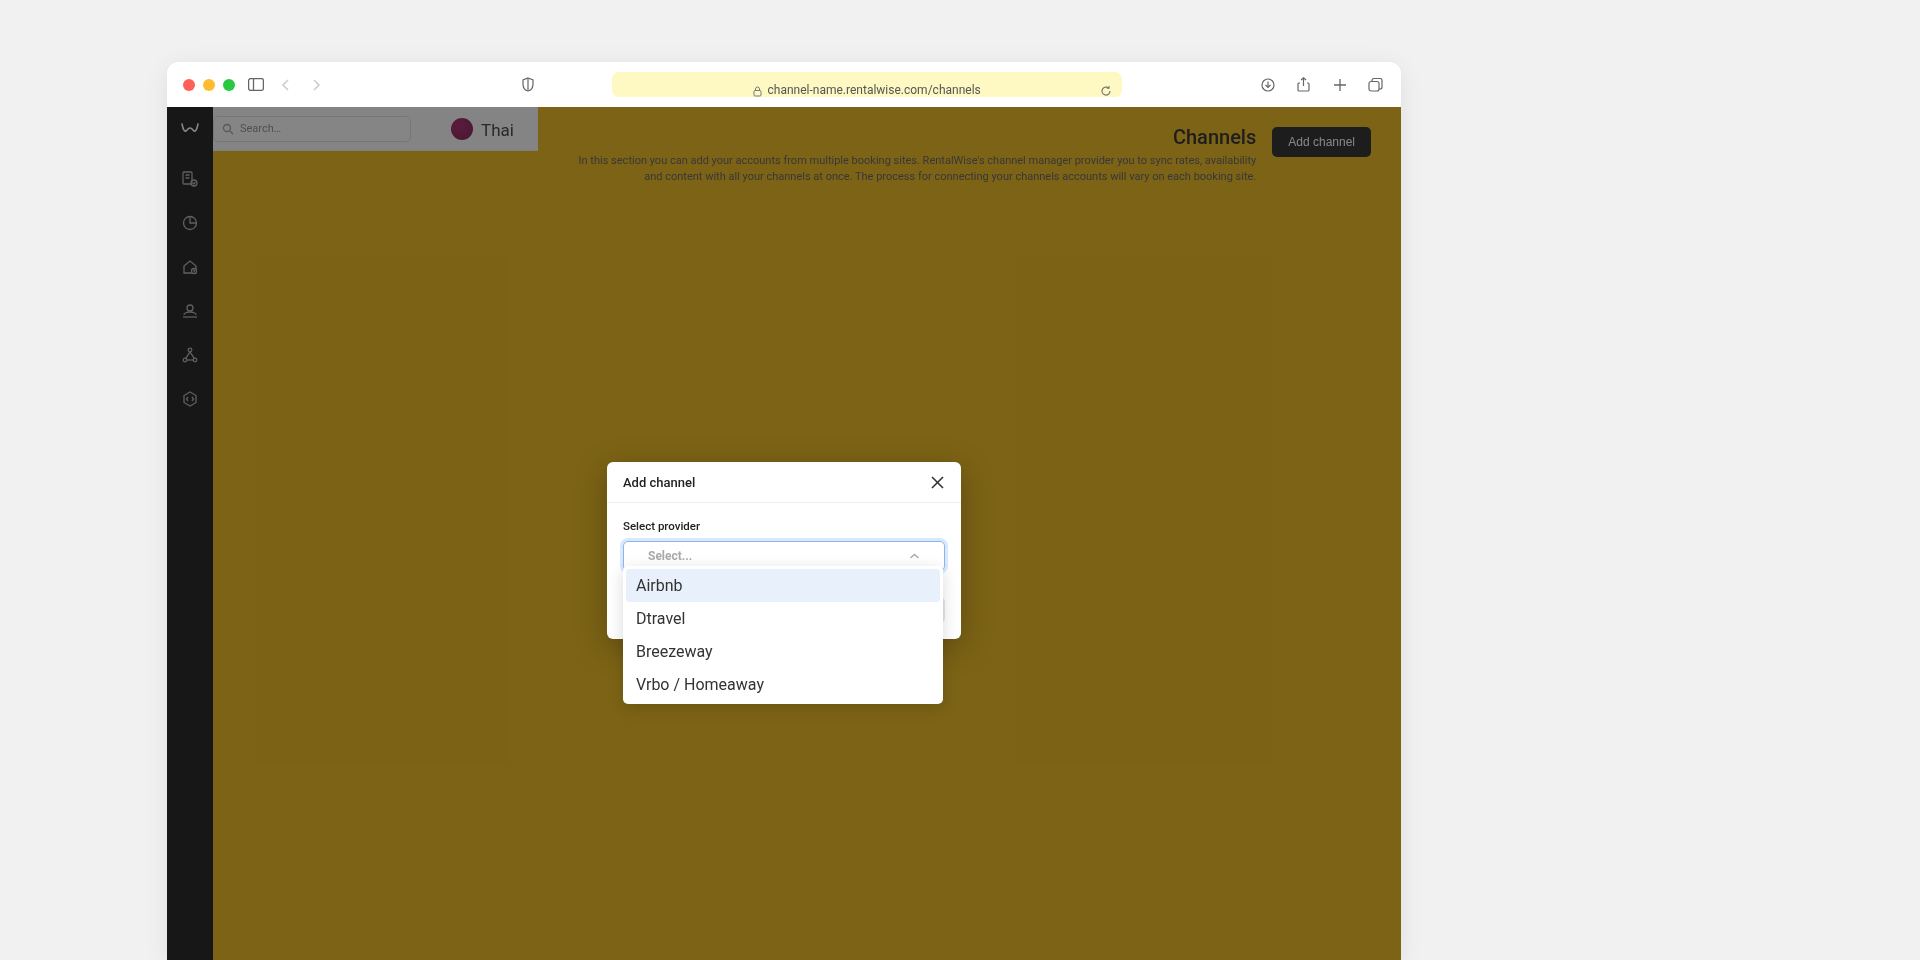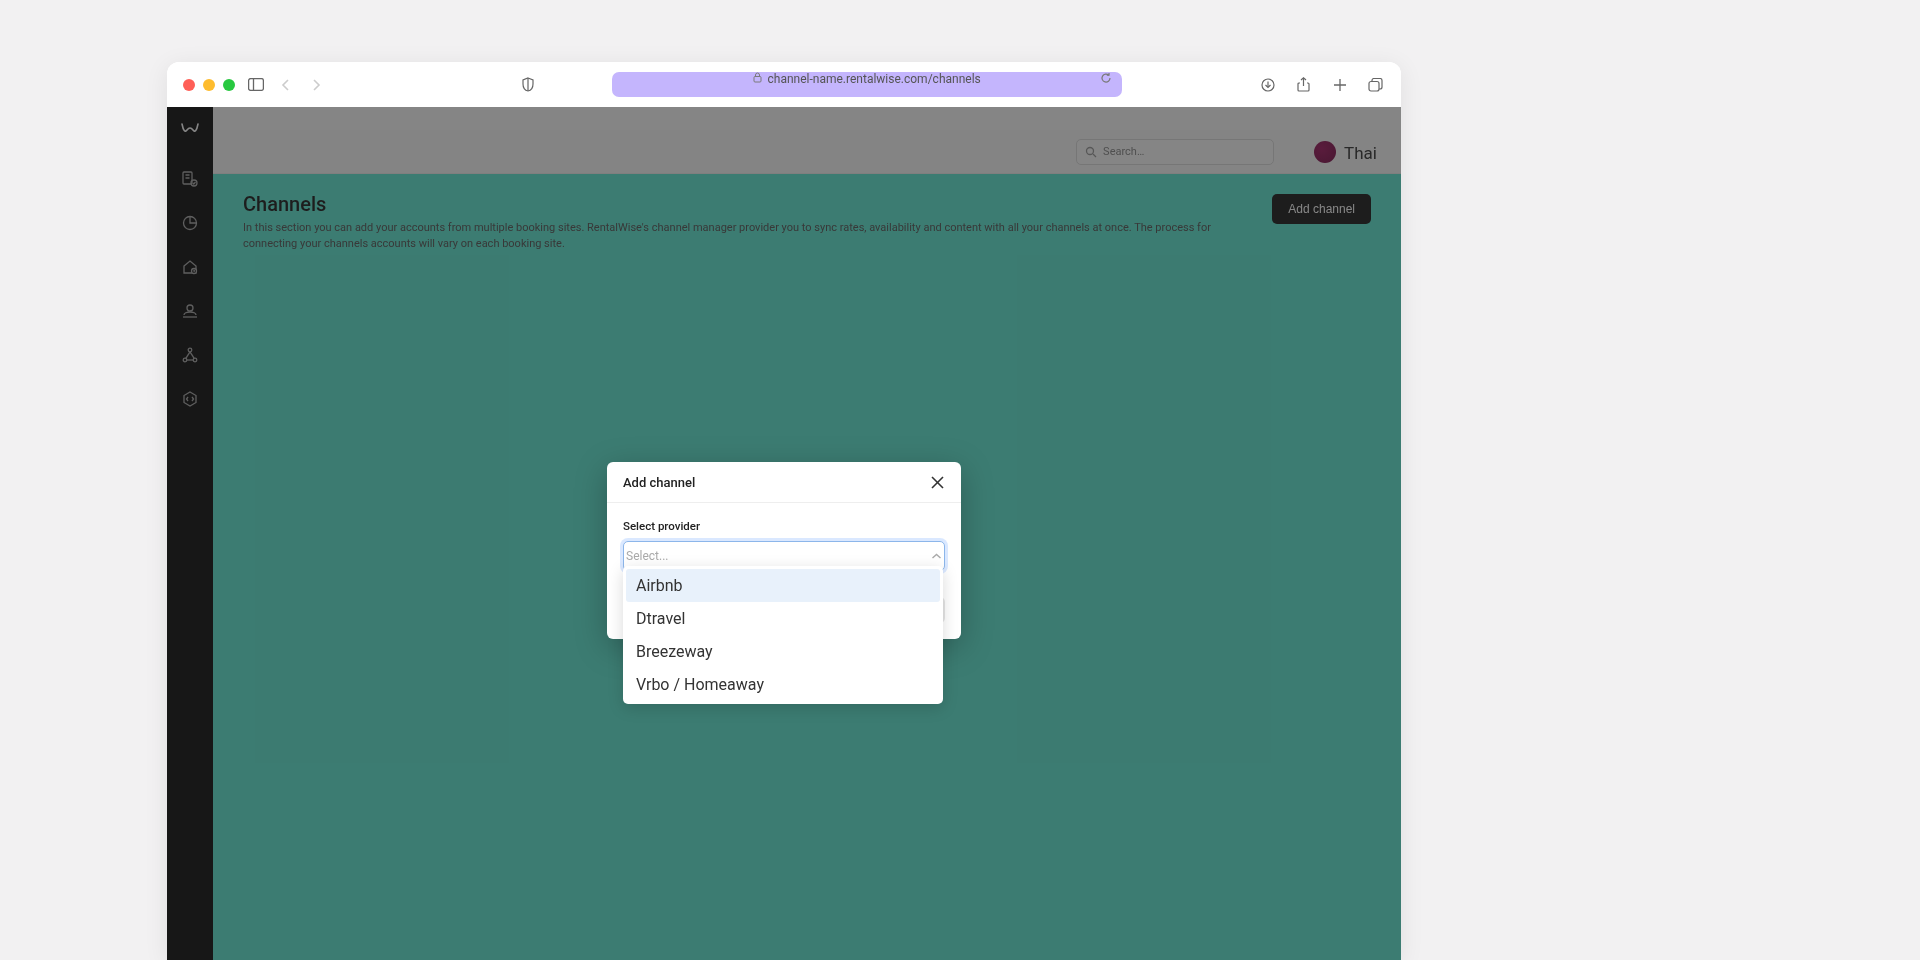--- a/index.html
+++ b/index.html
@@ -34,24 +34,24 @@
 .tl.red { background: #ff5f57; }
 .tl.yellow { background: #febc2e; }
 .tl.green { background: #28c840; }
 .chrome-btn { width: 18px; height: 18px; display: flex; align-items: center; justify-content: center; color: #666; }
 .chrome-btn.disabled { color: #ccc; }
 .url-bar {
   flex: 1;
   max-width: 510px;
   margin: 0 auto;
   height: 25px;
-  background: #c4b5fd;
+  background: #fef9c3;
   border-radius: 7px;
   display: flex;
-  align-items: flex-start;
+  align-items: flex-end;
   justify-content: center;
   gap: 6px;
   font-size: 12px;
   color: #555;
   position: relative;
 }
 .chrome-right { display: flex; gap: 18px; align-items: center; margin-left: auto; }
 .app-container {
   position: relative;
   height: calc(100% - 45px);
@@ -79,24 +79,23 @@
   margin-top: 16px;
 }
 .sidebar-item {
   width: 24px; height: 24px;
   display: flex; align-items: center; justify-content: center;
   color: #aaa;
   cursor: pointer;
 }
 .main {
   flex: 1;
-  background: #5eead4;
-  display: flex;
-  flex-direction: column;
-  margin-top: 23px;
+  background: #eab308;
+  display: flex;
+  flex-direction: row;
 }
 .topbar {
   height: 44px;
   background: #fcfcfc;
   display: flex;
   align-items: center;
   padding: 0 24px 0 0;
   border-bottom: 1px solid rgba(0,0,0,0.04);
 }
 .topbar-spacer { flex: 1; }
@@ -124,21 +123,21 @@
 .avatar {
   width: 22px; height: 22px; border-radius: 50%;
   background: radial-gradient(circle at 35% 35%, #a0165f, #7a0d47);
 }
 .page-header {
   padding: 18px 30px;
   display: flex;
   align-items: flex-start;
   gap: 16px;
 }
-.page-header-text { flex: 1; }
+.page-header-text { flex: 1; text-align: right; }
 .page-title { font-size: 20px; font-weight: 500; color: #1a1a1a; margin-bottom: 4px; }
 .page-desc { font-size: 11px; color: #555; line-height: 1.45; }
 .add-channel-btn {
   background: #191919;
   color: #fff;
   border: none;
   border-radius: 5px;
   padding: 8px 16px;
   font-size: 12px;
   cursor: pointer;
@@ -172,26 +171,27 @@
 .modal-body { padding: 16px; }
 .field-label { font-size: 11.5px; font-weight: 500; color: #222; margin-bottom: 8px; display: block; }
 .select-box {
   width: 100%;
   height: 30px;
   border: 1px solid #bbb;
   border-radius: 5px;
   background: #fff;
   display: flex;
   align-items: center;
-  padding: 0 2px;
+  padding: 0 24px;
   font-size: 12px;
   color: #aaa;
   position: relative;
   box-shadow: 0 0 0 3px rgba(150,190,255,0.35);
   border-color: #8cb6ea;
+  font-weight: bold;
 }
 .select-caret { margin-left: auto; color: #aaa; }
 .modal-footer {
   padding: 10px 16px 16px;
   display: flex;
   justify-content: flex-end;
 }
 .next-btn {
   background: #e6e6e6;
   border: none;

